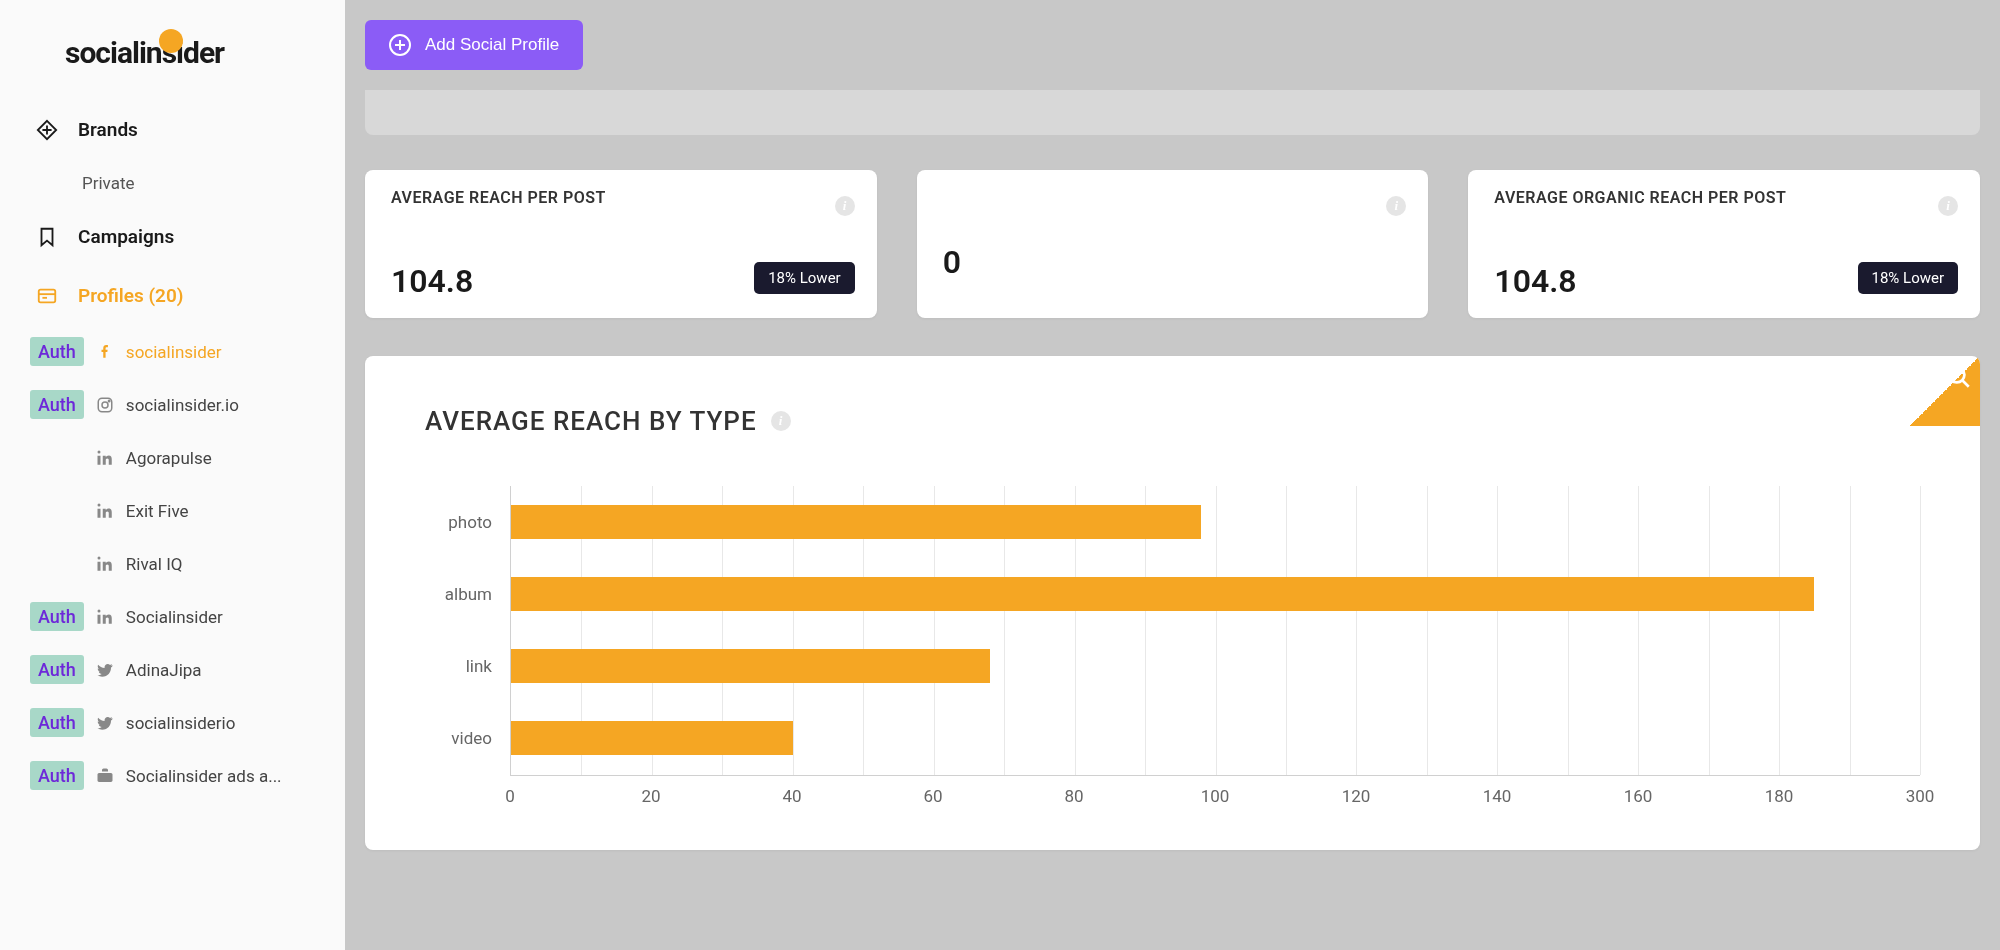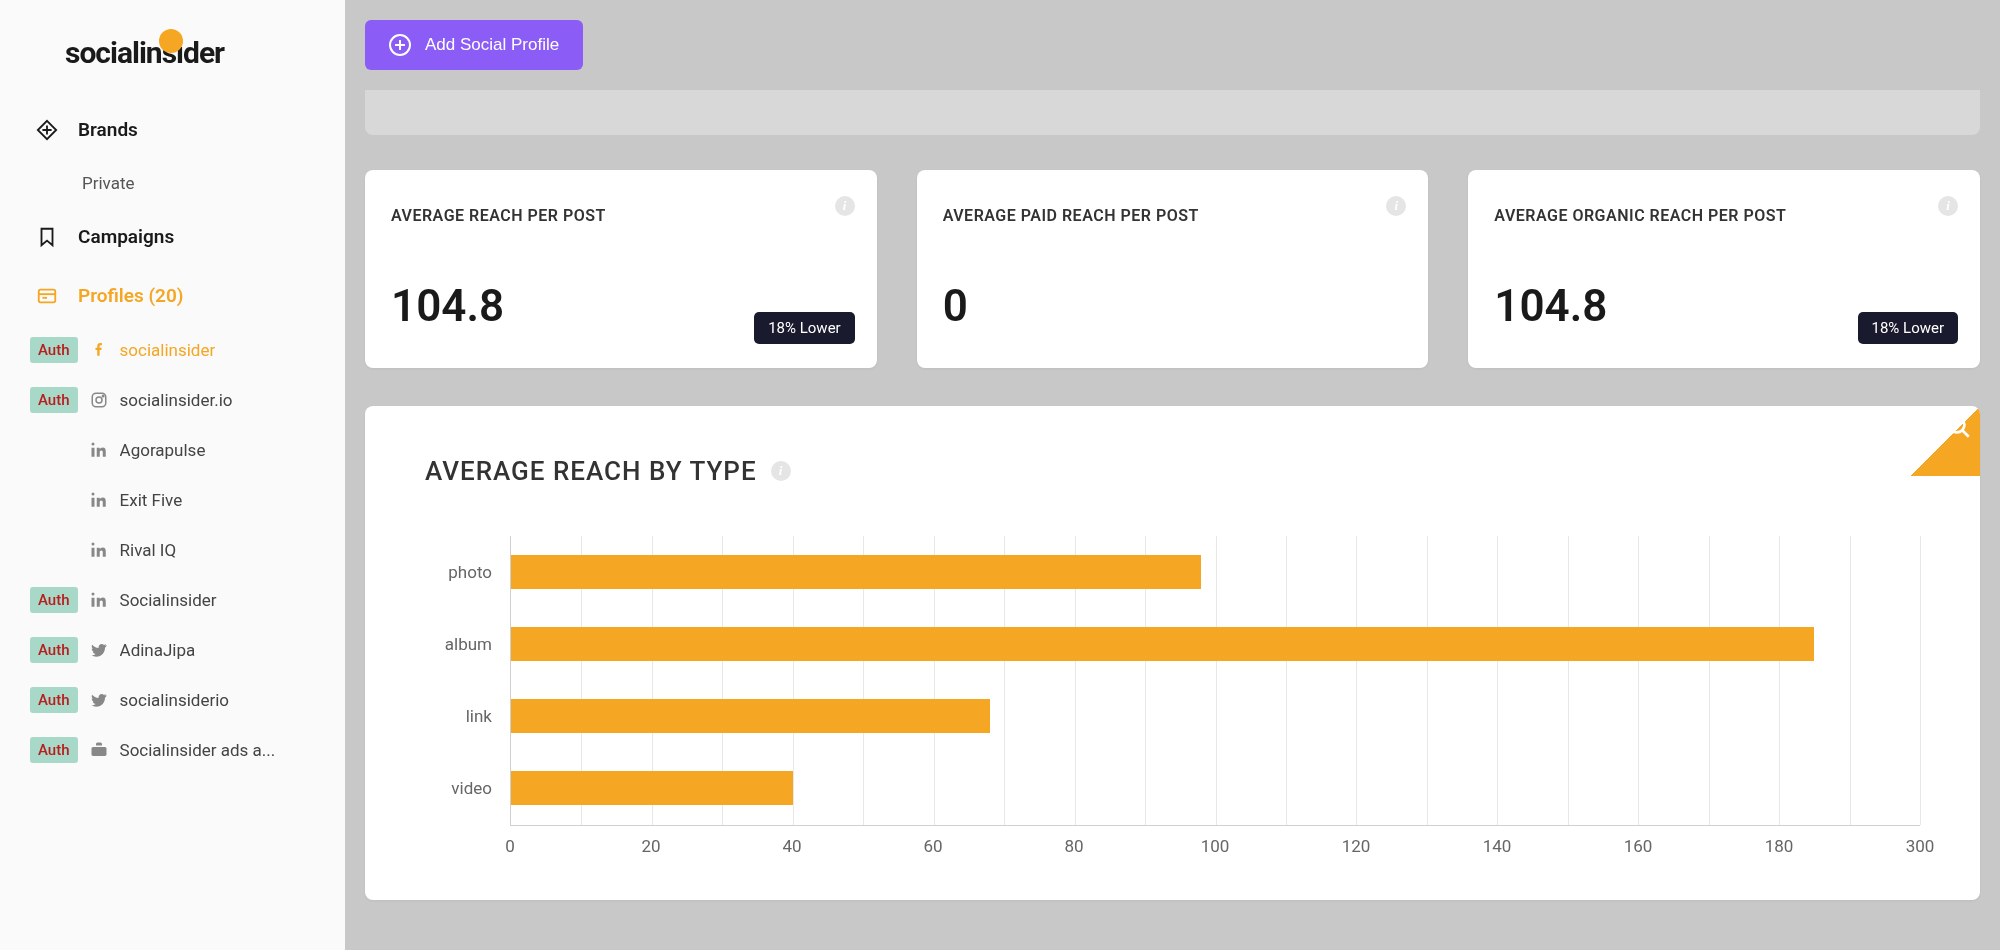--- a/index.html
+++ b/index.html
@@ -65,22 +65,22 @@
 }
 .profile-item {
   padding: 12px 30px;
   display: flex;
   align-items: center;
   gap: 12px;
   cursor: pointer;
 }
 .auth-badge {
   background: #a8d8c8;
-  color: #b91c1c;
-  font-size: 15px;
+  color: #6d28d9;
+  font-size: 18px;
   padding: 4px 8px;
   border-radius: 3px;
   font-weight: 500;
 }
 .auth-badge.hidden { visibility: hidden; }
 .profile-icon {
   width: 18px; height: 18px;
   color: #888;
   display: flex;
   align-items: center;
@@ -142,21 +142,21 @@
 
 .metrics-row {
   display: flex;
   gap: 40px;
   padding: 0 20px;
 }
 .metric-card {
   flex: 1;
   background: #fff;
   border-radius: 8px;
-  padding: 36px 26px;
+  padding: 18px 26px;
   position: relative;
   box-shadow: 0 1px 3px rgba(0,0,0,0.05);
 }
 .metric-title {
   font-size: 16px;
   font-weight: 600;
   letter-spacing: 0.5px;
   color: #333;
 }
 .info-icon {
@@ -168,21 +168,21 @@
   display: flex;
   align-items: center;
   justify-content: center;
   color: #fff;
   font-size: 13px;
   font-weight: bold;
   font-style: italic;
   font-family: Georgia, serif;
 }
 .metric-value {
-  font-size: 44px;
+  font-size: 32px;
   font-weight: 600;
   color: #1a1a1a;
   margin-top: 55px;
 }
 .metric-badge {
   position: absolute;
   right: 22px;
   bottom: 24px;
   background: #1a1a2e;
   color: #fff;
@@ -421,21 +421,20 @@
   <div class="gray-band"></div>
 
   <div class="metrics-row">
     <div class="metric-card">
       <div class="metric-title">AVERAGE REACH PER POST</div>
       <div class="info-icon">i</div>
       <div class="metric-value">104.8</div>
       <div class="metric-badge">18% Lower</div>
     </div>
     <div class="metric-card">
-      <div class="metric-title">AVERAGE PAID REACH PER POST</div>
       <div class="info-icon">i</div>
       <div class="metric-value">0</div>
     </div>
     <div class="metric-card">
       <div class="metric-title">AVERAGE ORGANIC REACH PER POST</div>
       <div class="info-icon">i</div>
       <div class="metric-value">104.8</div>
       <div class="metric-badge">18% Lower</div>
     </div>
   </div>

